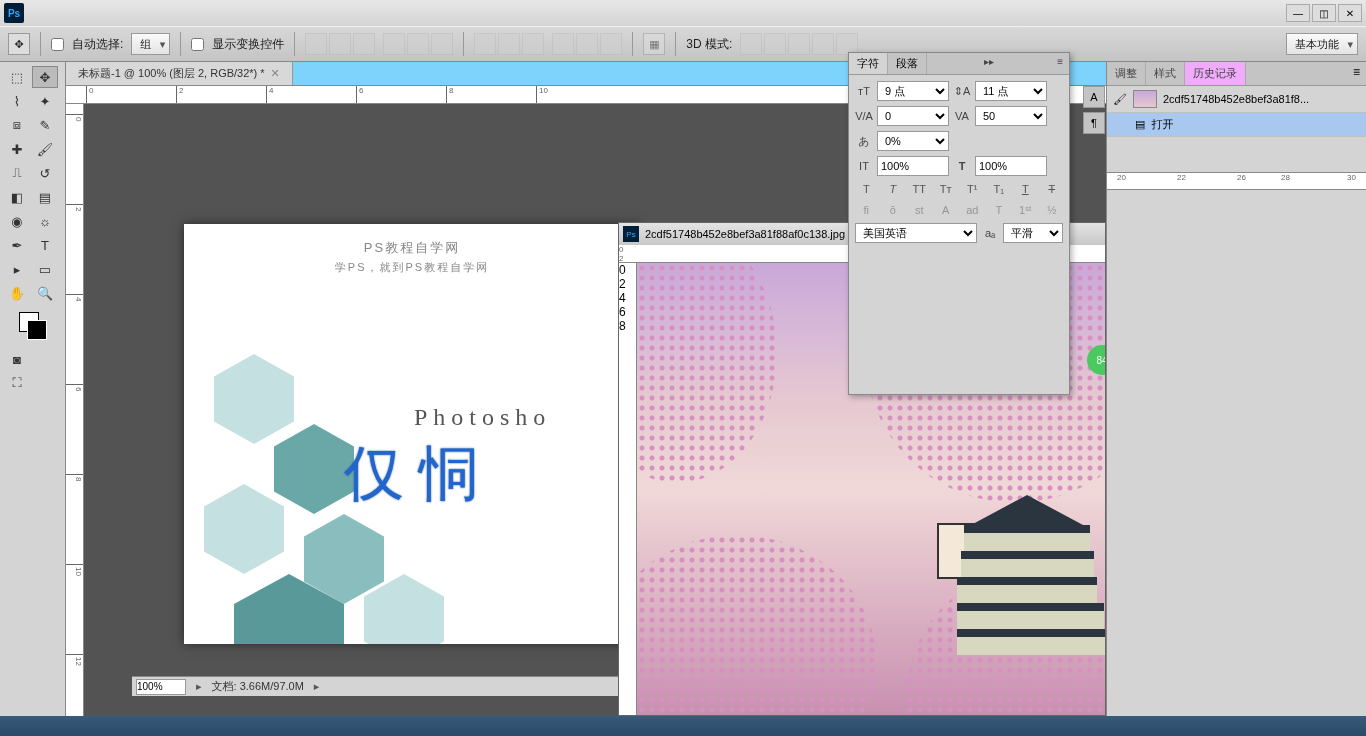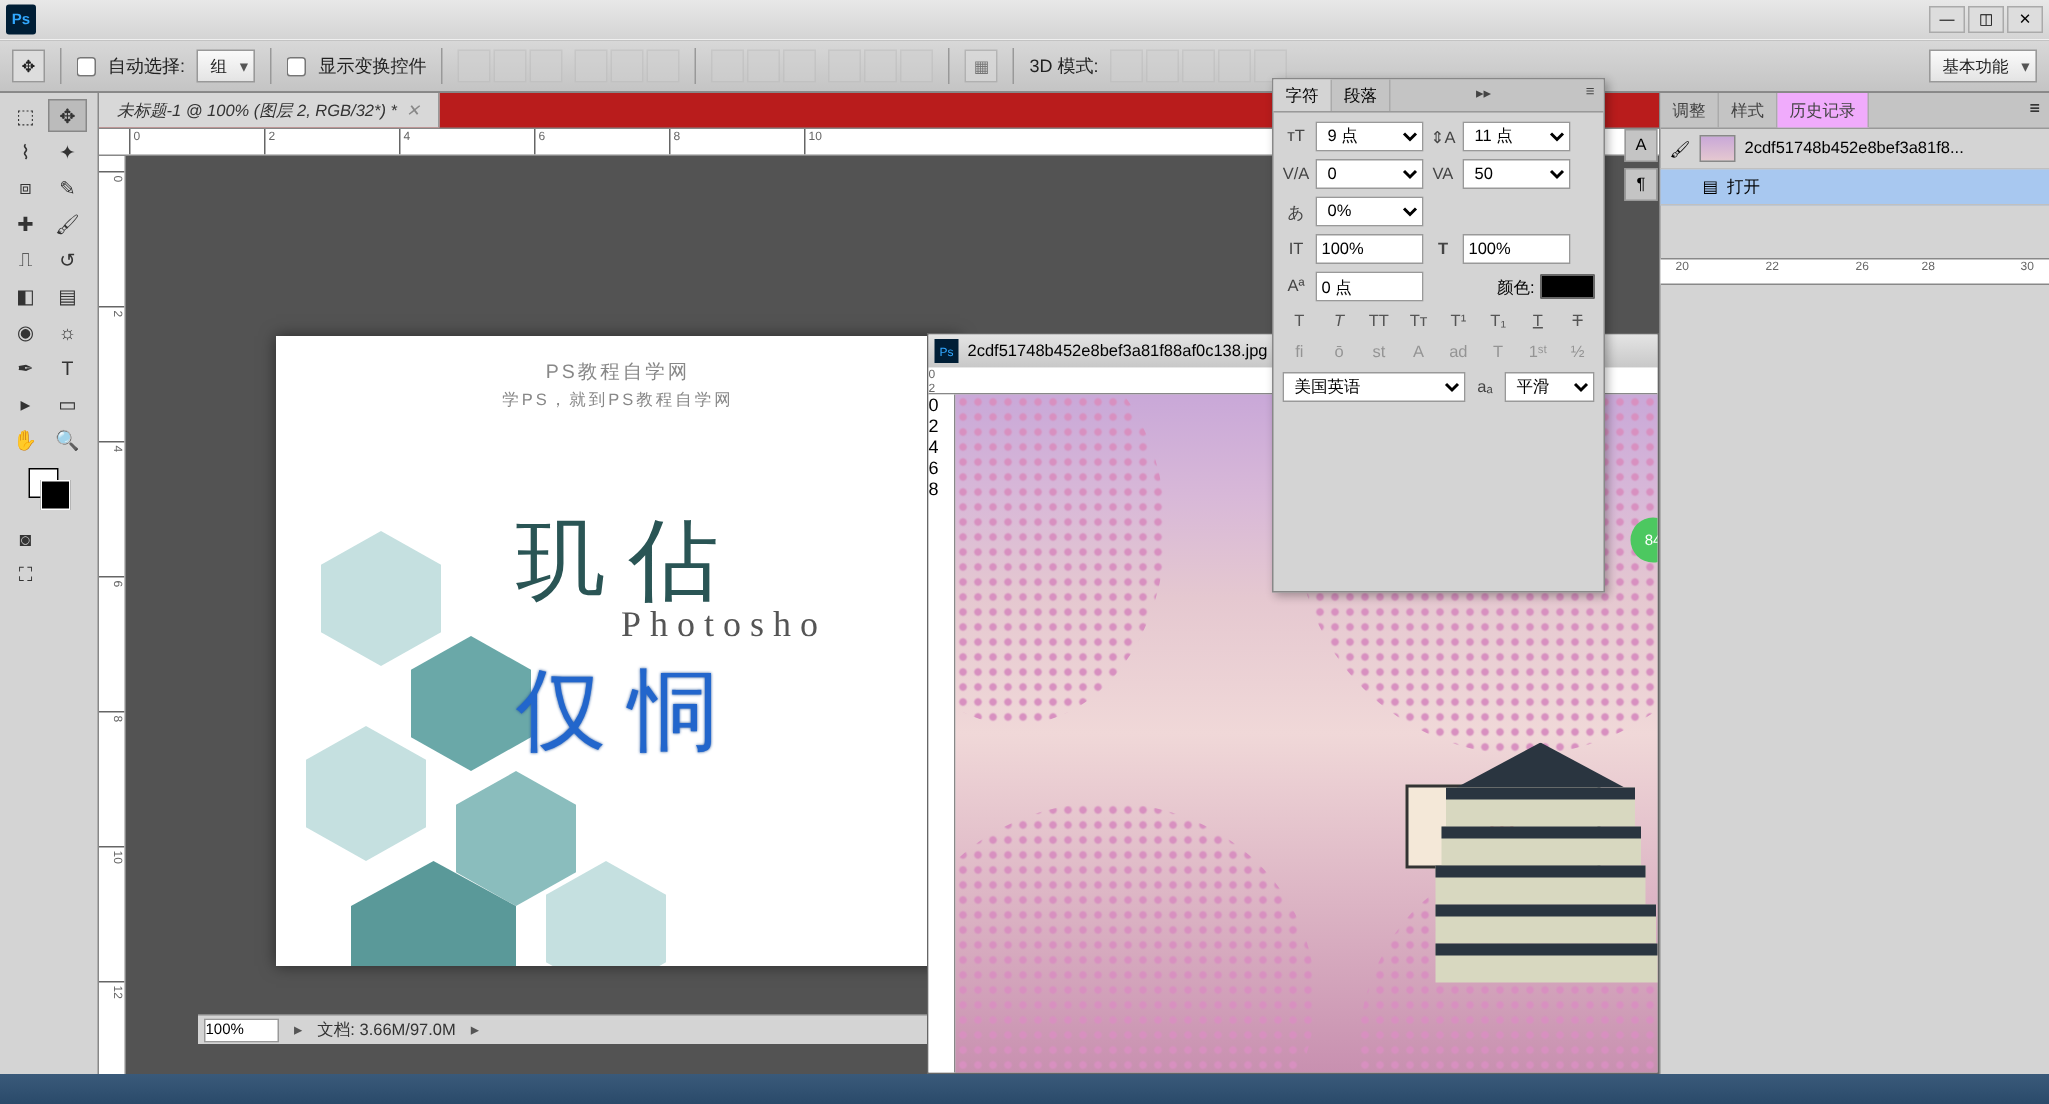--- a/index.html
+++ b/index.html
@@ -23,21 +23,21 @@
 
 .toolbar { width: 66px; background: #d4d4d4; border-right: 1px solid #888; display: flex; flex-direction: column; padding: 4px; gap: 2px; }
 .toolbar .row { display: flex; gap: 2px; }
 .toolbar .tool { width: 26px; height: 22px; background: #d4d4d4; border: 1px solid transparent; display: flex; align-items: center; justify-content: center; font-size: 13px; color: #333; position: relative; }
 .toolbar .tool.active { background: #bbb; border: 1px solid #888; }
 .toolbar .swatch { width: 28px; height: 28px; position: relative; margin: 6px auto; }
 .toolbar .fg { width: 20px; height: 20px; background: #fff; border: 1px solid #000; position: absolute; top: 0; left: 0; }
 .toolbar .bg { width: 20px; height: 20px; background: #000; border: 1px solid #fff; position: absolute; bottom: 0; right: 0; }
 
 .doc-area { flex: 1; position: relative; background: #535353; }
-.tabbar { height: 24px; background: #b91c1c; border-bottom: 1px solid #888; display: flex; font-style: italic; }
+.tabbar { height: 24px; background: #7dd3fc; border-bottom: 1px solid #888; display: flex; }
 .tabbar .tab { padding: 4px 12px; background: #d8d8d8; border-right: 1px solid #999; font-size: 11px; color: #333; display: flex; align-items: center; gap: 6px; }
 .tabbar .tab .close { color: #888; }
 
 .ruler-h { height: 18px; background: #fff; border-bottom: 1px solid #888; position: relative; overflow: hidden; font-size: 8px; color: #666; }
 .ruler-h .tick { position: absolute; top: 0; border-left: 1px solid #666; height: 100%; padding-left: 2px; }
 .ruler-v { width: 18px; background: #fff; border-right: 1px solid #888; position: absolute; top: 42px; bottom: 0; left: 0; overflow: hidden; }
 .ruler-v .tick { position: absolute; left: 0; border-top: 1px solid #666; width: 100%; font-size: 8px; color: #666; writing-mode: vertical-rl; padding-top: 2px; }
 
 .canvas-wrap { position: absolute; top: 42px; left: 18px; right: 0; bottom: 0; background: #535353; overflow: hidden; }
 .canvas1 { position: absolute; top: 120px; left: 100px; width: 456px; height: 420px; background: #fff; box-shadow: 0 0 10px rgba(0,0,0,.5); overflow: hidden; }
@@ -232,21 +232,20 @@
         <div class="hex" style="top:130px;left:30px;background:#c5e0e0"></div>
         <div class="hex" style="top:200px;left:90px;background:#6aa8a8"></div>
         <div class="hex" style="top:260px;left:20px;background:#c5e0e0"></div>
         <div class="hex" style="top:290px;left:120px;background:#8abdbd"></div>
         <div class="hex" style="top:350px;left:50px;background:#5a9999;width:110px;height:120px"></div>
         <div class="hex" style="top:350px;left:180px;background:#c5e0e0"></div>
         <div class="watermark">
           <div>PS教程自学网</div>
           <div style="font-size:11px">学PS，就到PS教程自学网</div>
         </div>
-        <div class="bigtext1">玑 佔</div>
         <div class="subtext">Photosho</div>
         <div class="bigtext2">仅 恫</div>
       </div>
     </div>
     <div class="statusbar">
       <input value="100%" style="">
       <span class="arrow">▸</span>
       <span>文档: 3.66M/97.0M</span>
       <span class="arrow">▸</span>
     </div>
@@ -345,26 +344,20 @@
     <div class="row">
       <span class="lbl">あ</span>
       <select style="width:72px"><option>0%</option></select>
     </div>
     <div class="row">
       <span class="lbl">IT</span>
       <input style="width: 72px;" value="100%">
       <span class="lbl"><b>T</b></span>
       <input style="width: 72px;" value="100%">
     </div>
-    <div class="row">
-      <span class="lbl">Aª</span>
-      <input style="width: 72px;" value="0 点">
-      <span style="font-size:11px;margin-left:auto">颜色:</span>
-      <div class="colorswatch"></div>
-    </div>
     <div class="icons-row">
       <span>T</span>
         <span><i>T</i></span>
         <span>TT</span>
         <span>Tᴛ</span>
         <span>T¹</span>
         <span>T₁</span>
         <span><u>T</u></span>
         <span><s>T</s></span>
     </div>

